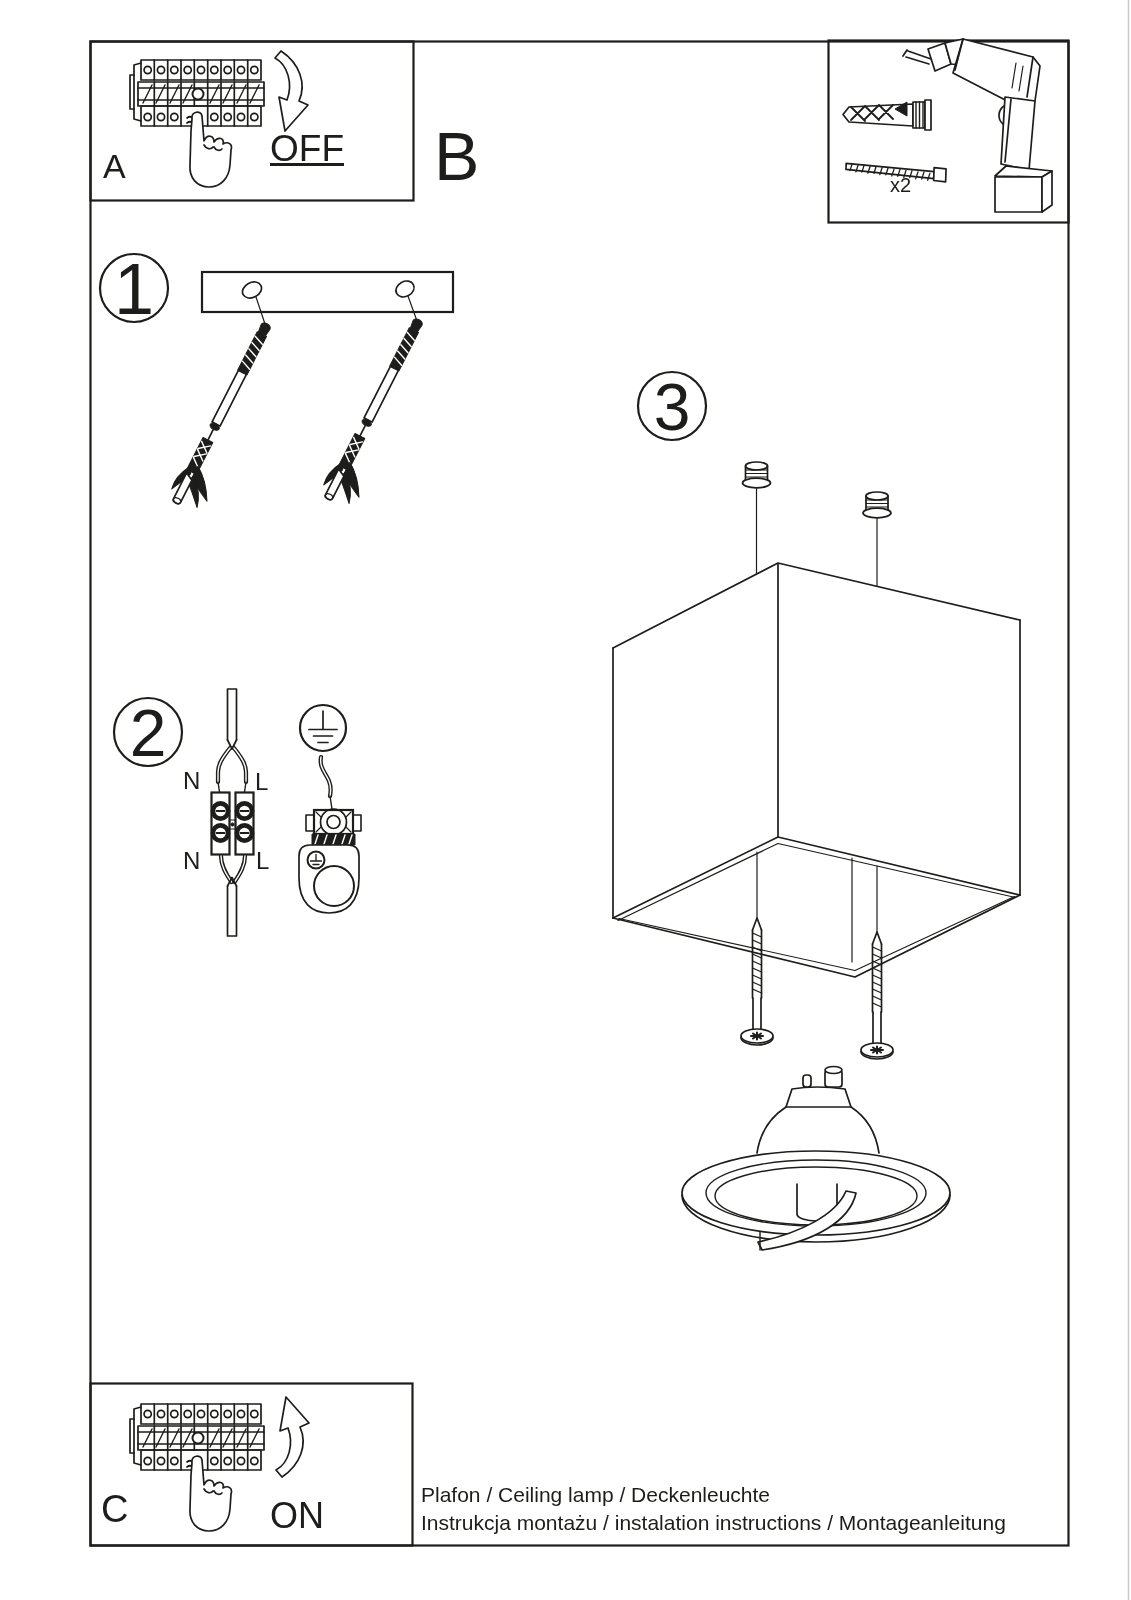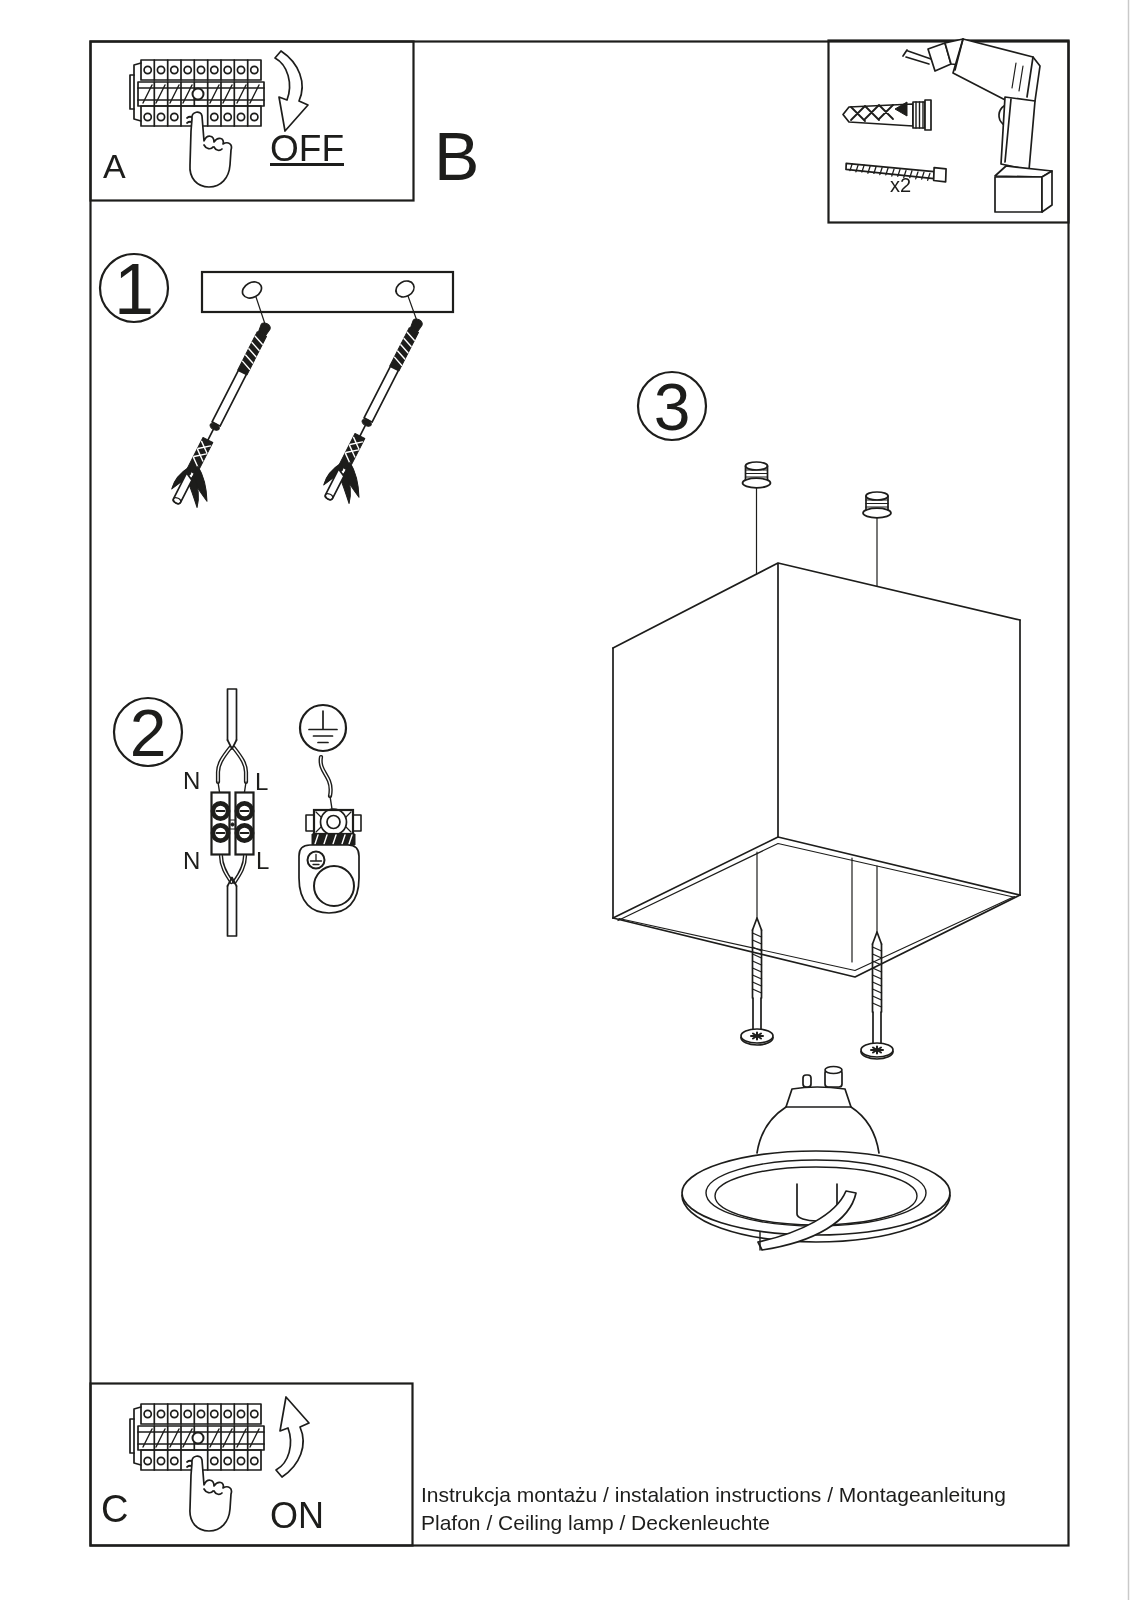--- a/index.html
+++ b/index.html
@@ -284,17 +284,17 @@
   <div class="step-num" style="left:637px;top:372px;width:70px;height:70px;font-size:66px;">3</div>
 
   <div class="lbl" style="left:890px;top:133px;font-size:20px;margin-top:42px;">x2</div>
 
   <div class="lbl" style="left:183px;top:769px;font-size:24px;">N</div>
   <div class="lbl" style="left:255px;top:770px;font-size:24px;">L</div>
   <div class="lbl" style="left:183px;top:849px;font-size:24px;">N</div>
   <div class="lbl" style="left:256px;top:849px;font-size:24px;">L</div>
 
   <div class="footer">
+    <div>Plafon / Ceiling lamp / Deckenleuchte</div>
     <div>Instrukcja montażu / instalation instructions / Montageanleitung</div>
-    <div>Plafon / Ceiling lamp / Deckenleuchte</div>
   </div>
 
 </div>
 
 </body></html>

